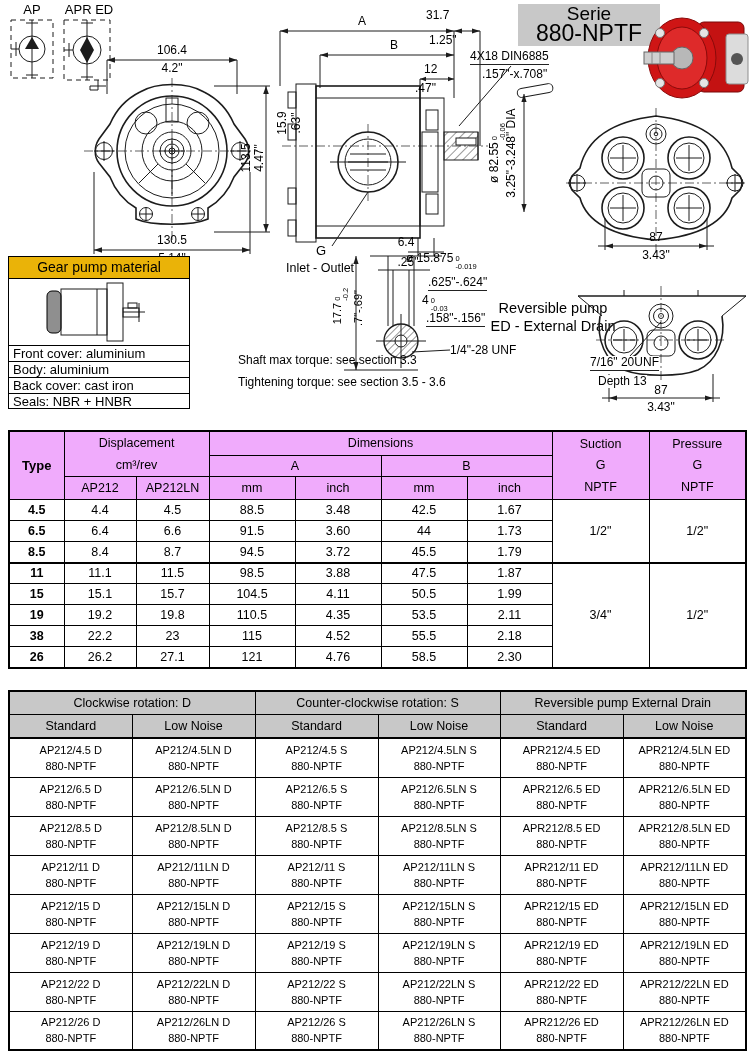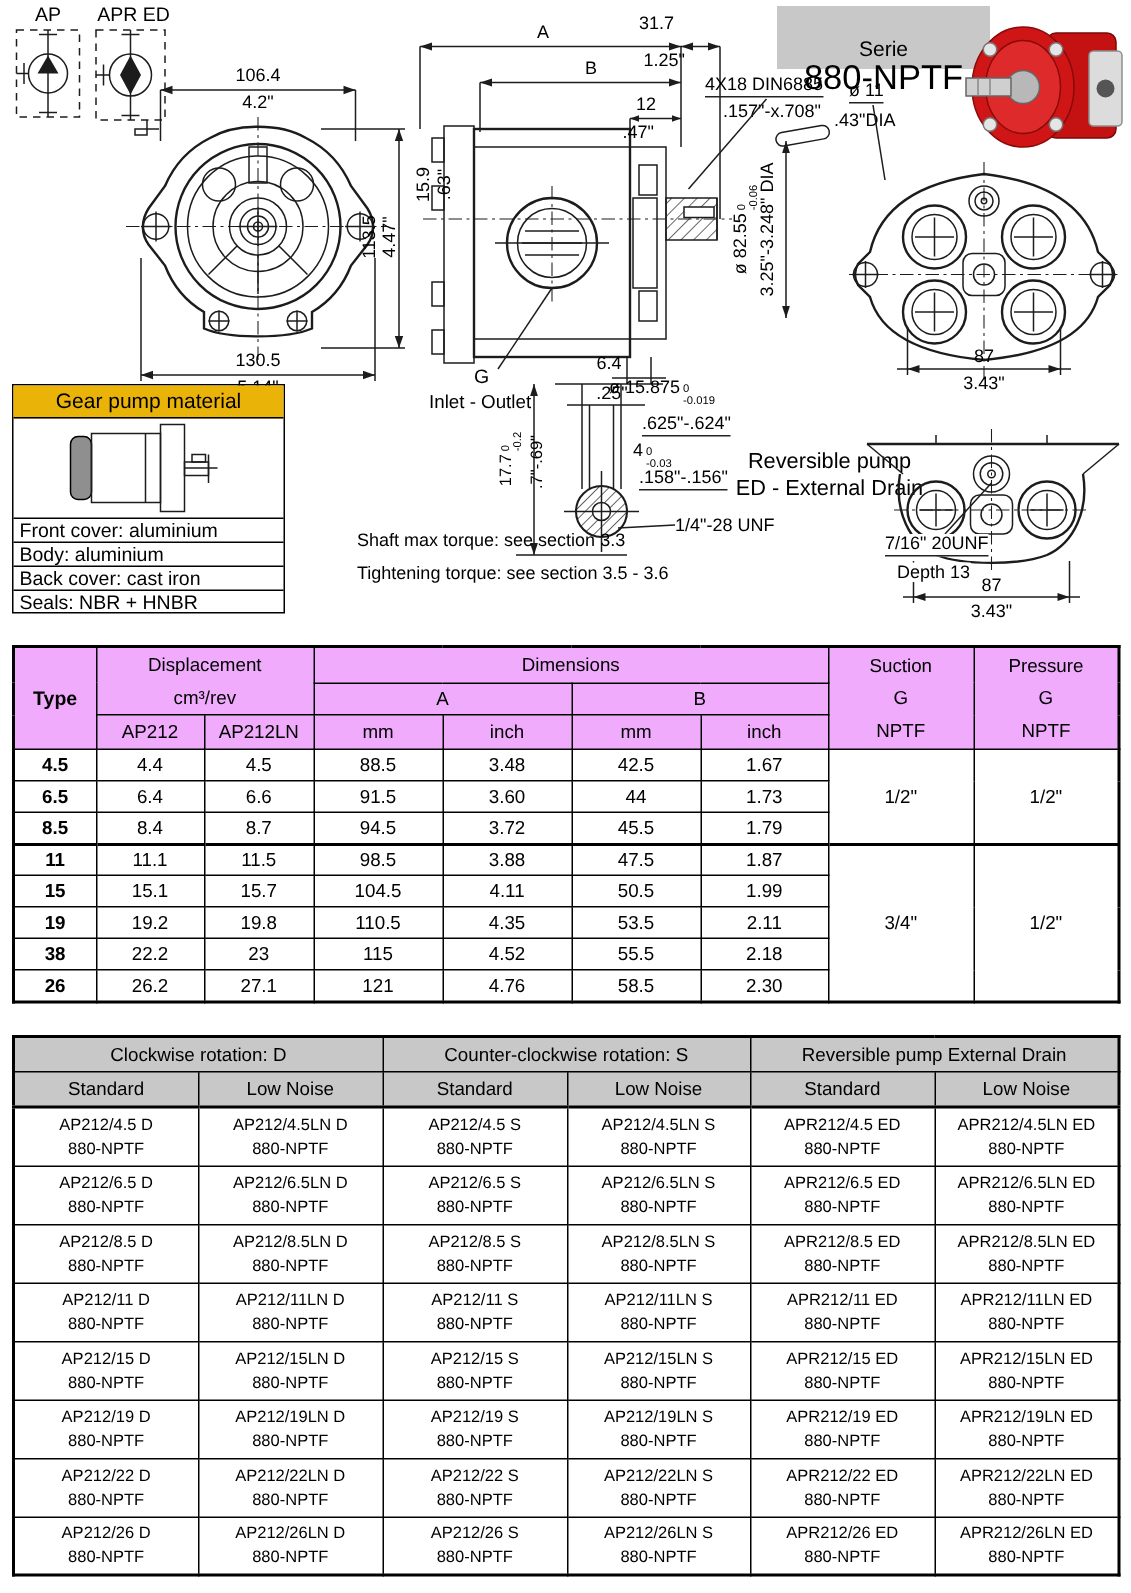--- a/index.html
+++ b/index.html
@@ -9,21 +9,21 @@
   .rotc{position:absolute;transform:translate(-50%,-50%) rotate(-90deg);transform-origin:center;white-space:nowrap;font-size:12px;}
   .tol{display:inline-flex;flex-direction:column;font-size:7.5px;line-height:7.5px;margin-left:2px;vertical-align:1px;}
   .center{text-align:center;}
   .ul{border-bottom:1px solid #222;padding-bottom:1px;}
   svg .s{stroke:#1c1c1c;fill:none;stroke-width:1;}
   svg .s2{stroke:#1c1c1c;fill:none;stroke-width:1.6;}
   svg .sf{fill:#1c1c1c;stroke:none;}
   svg .cl{stroke:#1c1c1c;fill:none;stroke-width:0.7;stroke-dasharray:9 3 2 3;}
   .sym-title{font-size:13px;text-align:center;margin-bottom:1px;}
   .serie-box{position:absolute;left:518px;top:4px;width:142px;height:42px;background:#c8c8c8;text-align:center;}
-  .serie-box .l1{font-size:14px;line-height:16px;padding-top:20px;}
+  .serie-box .l1{font-size:19px;line-height:16px;padding-top:2px;}
   .serie-box .l2{font-size:23px;line-height:23px;}
   .rev-label{position:absolute;left:486px;top:299px;width:134px;text-align:center;font-size:14.5px;line-height:18px;}
   .notes{position:absolute;left:238px;top:349px;font-size:12px;line-height:22px;}
   .material-box{position:absolute;left:8px;top:256px;width:180px;height:151px;border:1.6px solid #000;}
   .material-box .mb-title{height:21px;line-height:21px;text-align:center;background:#eab308;border-bottom:1.4px solid #000;font-size:14px;}
   .material-box .mb-draw{height:66px;position:relative;}
   .material-box .mb-row{height:15px;line-height:15px;border-top:1.4px solid #000;font-size:13px;padding-left:4px;}
   table{border-collapse:collapse;table-layout:fixed;background:#fff;}
   .t1{position:absolute;left:8px;top:430px;width:737px;border:2px solid #000;}
   .t1 th,.t1 td{border:1.2px solid #000;text-align:center;vertical-align:middle;padding:0;font-size:12.5px;}
@@ -238,27 +238,20 @@
     <circle cx="18" cy="27" r="4.5" fill="#e5e5e5" stroke="#777"></circle>
     <circle cx="62" cy="27" r="4.5" fill="#e5e5e5" stroke="#777"></circle>
     <circle cx="18" cy="77" r="4.5" fill="#e5e5e5" stroke="#777"></circle>
     <circle cx="62" cy="77" r="4.5" fill="#e5e5e5" stroke="#777"></circle>
     <circle cx="40" cy="52" r="11" fill="#b8b8b8" stroke="#666"></circle>
     <rect x="2" y="46" width="30" height="12" fill="#cfcfcf" stroke="#666"></rect>
     <line x1="10" y1="46" x2="10" y2="58" stroke="#888"></line>
     <line x1="18" y1="46" x2="18" y2="58" stroke="#888"></line>
   </svg>
 
-  <div class="abs" style="left:552px;top:52px;width:80px;height:70px;">
-    <span class="dim ul" style="left:14px;top:2px;">ø 11</span>
-    <span class="dim" style="left:4px;top:22px;">.43"DIA</span>
-    <svg class="abs" style="left:22px;top:18px;" width="24" height="52">
-      <line class="s" x1="8" y1="0" x2="16" y2="50"></line>
-    </svg>
-  </div>
 
   <div class="abs" style="left:560px;top:88px;width:194px;height:176px;">
     <svg class="abs" style="left:0;top:0;" width="194" height="176">
       <path class="s2" d="M20,80 Q30,36 96,28 Q162,36 172,80 L180,88 Q184,95 180,102 L172,110 Q162,146 96,152 Q30,146 20,110 L12,102 Q8,95 12,88 Z"></path>
       <circle class="s" cx="17" cy="95" r="8"></circle>
         <line class="s" x1="8" y1="95" x2="26" y2="95"></line>
         <line class="s" x1="17" y1="86" x2="17" y2="104"></line>
       <circle class="s" cx="175" cy="95" r="8"></circle>
         <line class="s" x1="166" y1="95" x2="184" y2="95"></line>
         <line class="s" x1="175" y1="86" x2="175" y2="104"></line>

